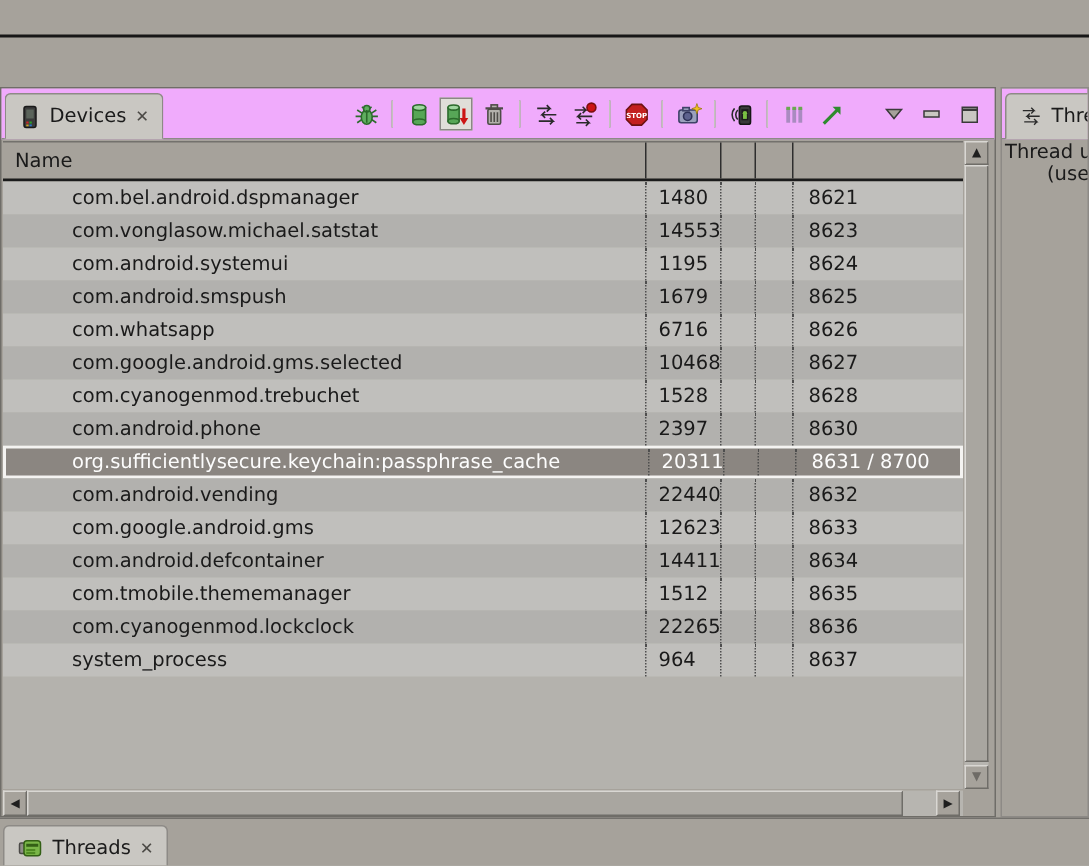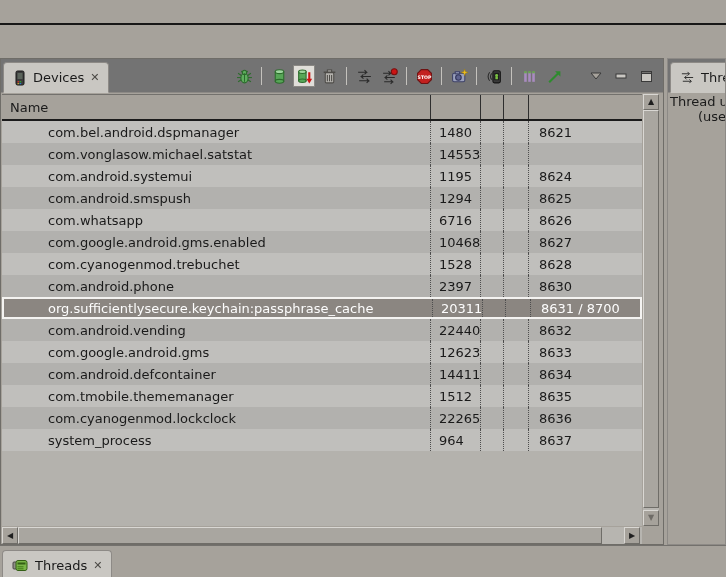--- a/index.html
+++ b/index.html
@@ -12,21 +12,21 @@
              border-bottom:2px solid #171717; display:flex; align-items:center; padding-left:2px; }
   .menu-item { display:inline-block; padding:3px 11px; cursor:default; }
   .menu-item::first-letter { text-decoration:underline; }
 
   
   #toolbar-strip { position:absolute; left:0; top:27px; width:726px; height:31px; background:#a6a29b; }
 
   
   #devices-panel { position:absolute; left:0; top:58px; width:664px; height:487px;
                    background:#a6a29b; border:1px solid #6f6d68; }
-  .tabstrip { position:relative; height:34px; border-bottom:1px solid #8d8a86; background:#737373; }
+  .tabstrip { position:relative; height:34px; border-bottom:1px solid #8d8a86; background:#f0abfc; }
   .tab { position:absolute; bottom:-1px; height:31px; background:#c9c7c2;
          border:1px solid #8d8a86; border-bottom:1px solid #c9c7c2; border-radius:4px 4px 0 0;
          display:flex; align-items:center; gap:6px; padding:0 9px; }
   #devices-tab { left:2px; }
   .tab-label { white-space:nowrap; }
   .tab-close { font-size:11px; font-weight:bold; color:#4c4a46; line-height:1; cursor:default; }
 
   
   #view-toolbar { position:absolute; right:6px; top:5px; height:24px; display:flex; align-items:center; gap:3px; }
   .tbtn { width:22px; height:22px; display:flex; align-items:center; justify-content:center; border:1px solid transparent; }
@@ -258,44 +258,45 @@
           <div class="cell c-pid">1480</div>
           <div class="cell c-a"></div>
           <div class="cell c-b"></div>
           <div class="cell c-port">8621</div>
         </div>
         <div class="row">
           <div class="cell c-name">com.vonglasow.michael.satstat</div>
           <div class="cell c-pid">14553</div>
           <div class="cell c-a"></div>
           <div class="cell c-b"></div>
+          <div class="cell c-port">8623</div>
         </div>
         <div class="row">
           <div class="cell c-name">com.android.systemui</div>
           <div class="cell c-pid">1195</div>
           <div class="cell c-a"></div>
           <div class="cell c-b"></div>
           <div class="cell c-port">8624</div>
         </div>
         <div class="row">
           <div class="cell c-name">com.android.smspush</div>
-          <div class="cell c-pid">1294</div>
+          <div class="cell c-pid">1679</div>
           <div class="cell c-a"></div>
           <div class="cell c-b"></div>
           <div class="cell c-port">8625</div>
         </div>
         <div class="row">
           <div class="cell c-name">com.whatsapp</div>
           <div class="cell c-pid">6716</div>
           <div class="cell c-a"></div>
           <div class="cell c-b"></div>
           <div class="cell c-port">8626</div>
         </div>
         <div class="row">
-          <div class="cell c-name">com.google.android.gms.enabled</div>
+          <div class="cell c-name">com.google.android.gms.selected</div>
           <div class="cell c-pid">10468</div>
           <div class="cell c-a"></div>
           <div class="cell c-b"></div>
           <div class="cell c-port">8627</div>
         </div>
         <div class="row">
           <div class="cell c-name">com.cyanogenmod.trebuchet</div>
           <div class="cell c-pid">1528</div>
           <div class="cell c-a"></div>
           <div class="cell c-b"></div>

